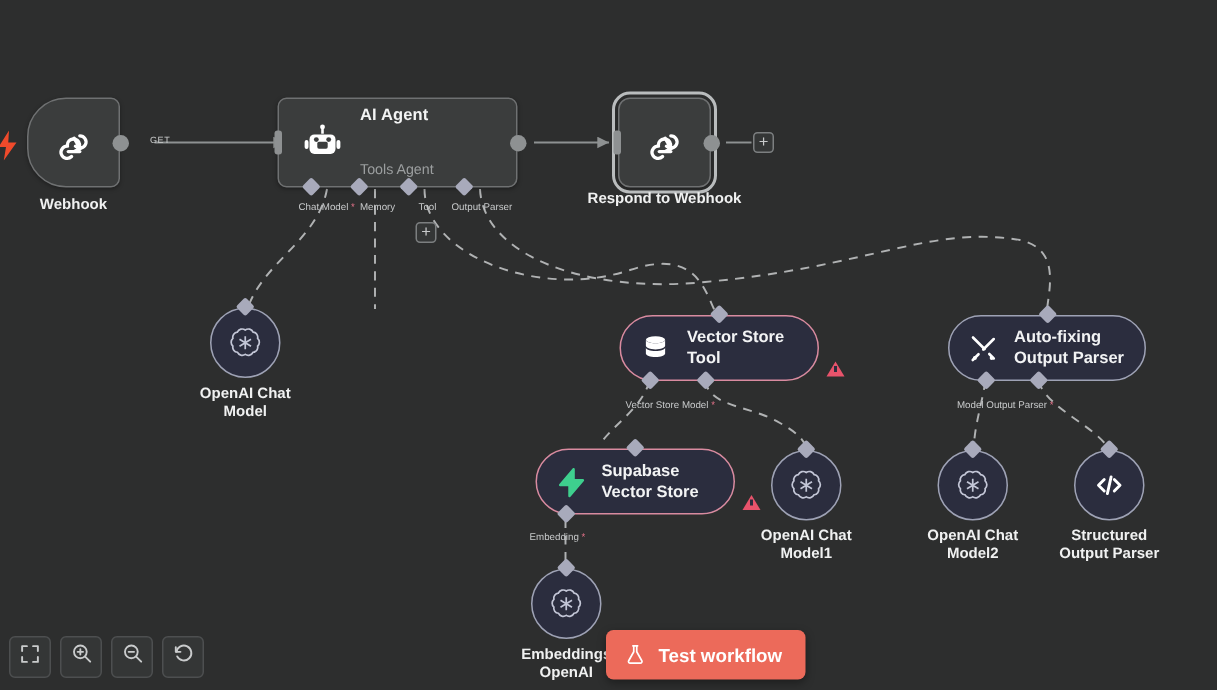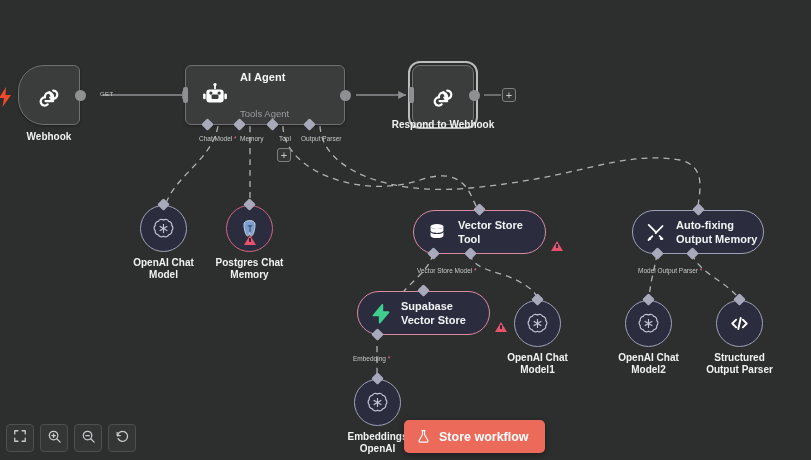--- a/index.html
+++ b/index.html
@@ -274,52 +274,38 @@
           <path d="M8.5 13.5a3.5 3.5 0 1 1 4.2 3.43"></path>
           <path d="M12.4 9.6 15.8 15.4"></path>
           <path d="M15.6 8.2a3.5 3.5 0 1 1-2.5 5.9"></path>
           <path d="M9 17.2h6.6"></path>
           <path d="M8.6 14.1a3.5 3.5 0 1 0 2.3 5.9"></path>
         </svg>
       </span>
     </div>
     <div class="port-in" style="left:-3px; top:22px;"></div>
     <div class="dot-out" style="left:57px; top:25px;"></div>
-    <div class="node-label" style="top:54px;">Respond to Webhook</div>
+    <div class="node-label" style="top:62px;">Respond to Webhook</div>
   </div>
   <div class="plus-btn" style="left:502px; top:88px;">+</div>
 
   <div class="node" style="left:140px; top:205px;">
     <div class="circle-node circ-grey" style="width:47px; height:47px;">
       <span class="node-icon">
         <svg width="23" height="23" viewBox="0 0 24 24" fill="none" stroke="#c3c6d6" stroke-width="1.2">
           <path d="M12 3.1c1.9-1.3 4.5-.6 5.5 1.5 2.1.2 3.6 2.2 3.1 4.3 1.6 1.4 1.6 4 0 5.4.5 2.1-1 4.1-3.1 4.3-1 2.1-3.6 2.8-5.5 1.5-1.9 1.3-4.5.6-5.5-1.5-2.1-.2-3.6-2.2-3.1-4.3-1.6-1.4-1.6-4 0-5.4C2.9 6.8 4.4 4.8 6.5 4.6 7.5 2.5 10.1 1.8 12 3.1z"></path>
           <path d="M12 7.4v9.2M8 9.6l8 4.8M16 9.6l-8 4.8"></path>
         </svg>
       </span>
     </div>
     <div class="diamond" style="left:19px; top:-5px;"></div>
     <div class="node-label" style="top:52px;">OpenAI Chat
 Model</div>
   </div>
 
-  <div class="node" style="left:226px; top:205px;">
-    <div class="circle-node circ-pink" style="width:47px; height:47px;">
-      <span class="node-icon">
-        <svg width="22" height="22" viewBox="0 0 24 24">
-          <path d="M12 2.8c-4 0-6.6 1.6-6.6 4.1 0 1.6.2 4.1.8 6.6.5 2.3 1.4 4.6 2.3 5.6.6.7 1.5.6 2-.2.4-.6.7-1.7.9-2.6.2.9.6 2 1 2.6.5.8 1.4.9 2 .2.9-1 1.8-3.3 2.3-5.6.6-2.5.8-5 .8-6.6 0-2.5-2.5-4.1-5.5-4.1z" fill="#7d9fd0" stroke="#cfd8e8" stroke-width="1"></path>
-          <path d="M9.6 8.6h4.8M12 8.6v6.4" stroke="#2b3a55" stroke-width="1"></path>
-        </svg>
-      </span>
-    </div>
-    <div class="diamond" style="left:19px; top:-5px;"></div>
-    <div class="warn" style="left:18px; top:30px;"></div>
-    <div class="node-label" style="top:52px;">Postgres Chat
-Memory</div>
-  </div>
 
   <div class="node" style="left:413px; top:210px;">
     <div class="pill-node pill-pink" style="width:133px; height:44px;">
       <span class="node-icon">
         <svg width="22" height="22" viewBox="0 0 24 24" fill="#ffffff">
           <ellipse cx="12" cy="6" rx="7" ry="2.6"></ellipse>
           <path d="M5 6v4.4c0 1.4 3.1 2.6 7 2.6s7-1.2 7-2.6V6c0 1.5-3.1 2.6-7 2.6S5 7.5 5 6z"></path>
           <path d="M5 11.6V16c0 1.4 3.1 2.6 7 2.6s7-1.2 7-2.6v-4.4c0 1.5-3.1 2.6-7 2.6s-7-1.1-7-2.6z"></path>
         </svg>
       </span>
@@ -342,32 +328,32 @@
         <svg width="21" height="21" viewBox="0 0 24 24" fill="none" stroke="#ffffff" stroke-width="2" stroke-linecap="round">
           <path d="M4.2 3.4 13 12.2"></path>
           <path d="M16.6 16 20 19.4"></path>
           <path d="M20 4.6 12 12.6"></path>
           <path d="M8.4 16.2 4 20.6"></path>
           <circle cx="5.6" cy="19" r="1.5" fill="#ffffff" stroke="none"></circle>
           <circle cx="18.4" cy="19" r="1.5" fill="#ffffff" stroke="none"></circle>
         </svg>
       </span>
       <span class="pill-title">Auto-fixing
-Output Memory</span>
+Output Parser</span>
     </div>
     <div class="diamond" style="left:62px; top:-5px;"></div>
     <div class="diamond" style="left:21px; top:39px;"></div>
     <div class="diamond" style="left:56px; top:39px;"></div>
   </div>
   <div class="conn-label" style="left:638px; top:267px;">
     <span>Model</span>
     <span>Output Parser</span><span class="req"> *</span>
   </div>
 
-  <div class="node" style="left:357px; top:291px;">
+  <div class="node" style="left:357px; top:299px;">
     <div class="pill-node pill-pink" style="width:133px; height:44px;">
       <span class="node-icon">
         <svg width="21" height="21" viewBox="0 0 24 24">
           <path d="M13.4 1.5 3.2 13.6c-.5.6-.1 1.5.7 1.5h6.2v7.4c0 .9 1.2 1.3 1.7.6l10.2-12.1c.5-.6.1-1.5-.7-1.5h-6.2V2.1c0-.9-1.2-1.3-1.7-.6z" fill="#3ecf8e"></path>
         </svg>
       </span>
       <span class="pill-title">Supabase
 Vector Store</span>
     </div>
     <div class="diamond" style="left:62px; top:-5px;"></div>
@@ -435,21 +421,21 @@
 OpenAI</div>
   </div>
 
   <button id="test-workflow">
     <span style="display:flex;">
       <svg width="15" height="17" viewBox="0 0 24 24" fill="none" stroke="#ffffff" stroke-width="1.8" stroke-linecap="round" stroke-linejoin="round">
         <path d="M9.5 2.5h5"></path>
         <path d="M10.4 2.5v6.3L5 18.4c-.7 1.2.2 2.6 1.6 2.6h10.8c1.4 0 2.3-1.4 1.6-2.6l-5.4-9.6V2.5"></path>
       </svg>
     </span>
-    <span>Store workflow</span>
+    <span>Test workflow</span>
   </button>
 
   <div id="toolbar">
     <div class="tool-btn">
       <span>
         <svg width="14" height="14" viewBox="0 0 24 24" fill="none" stroke="#c9cbcc" stroke-width="2.2" stroke-linecap="round" stroke-linejoin="round">
           <path d="M3 8.5V3h5.5"></path>
             <path d="M15.5 3H21v5.5"></path>
             <path d="M21 15.5V21h-5.5"></path>
             <path d="M8.5 21H3v-5.5"></path>

